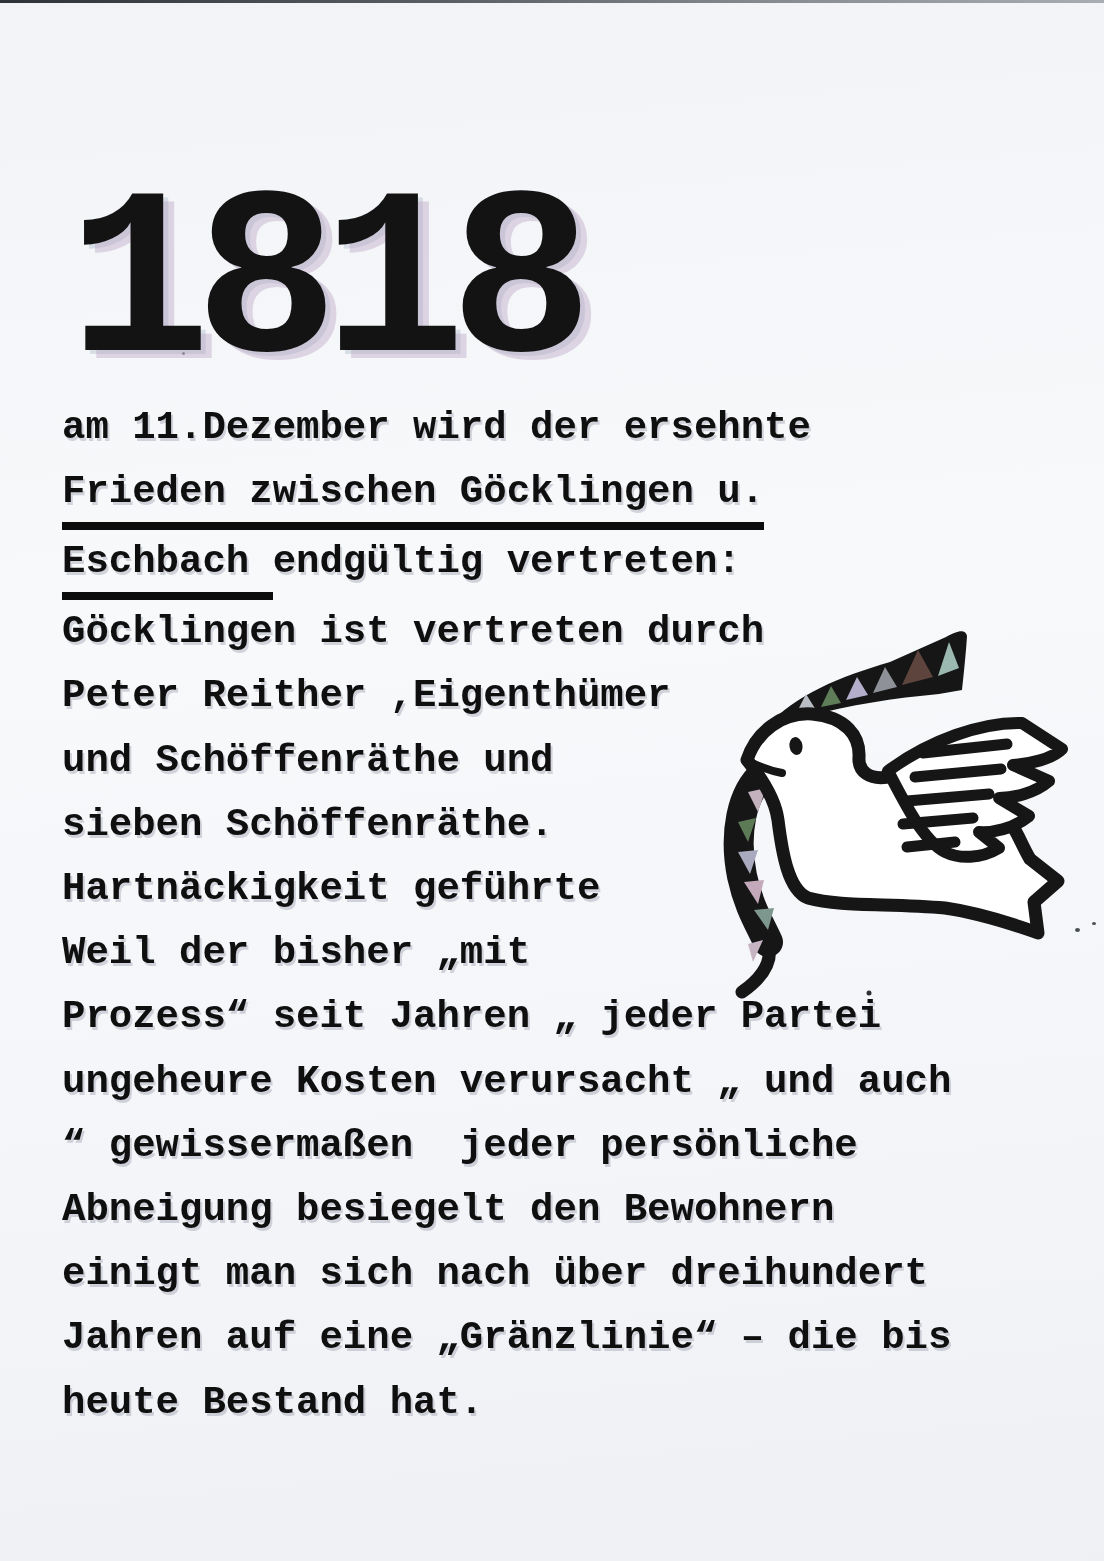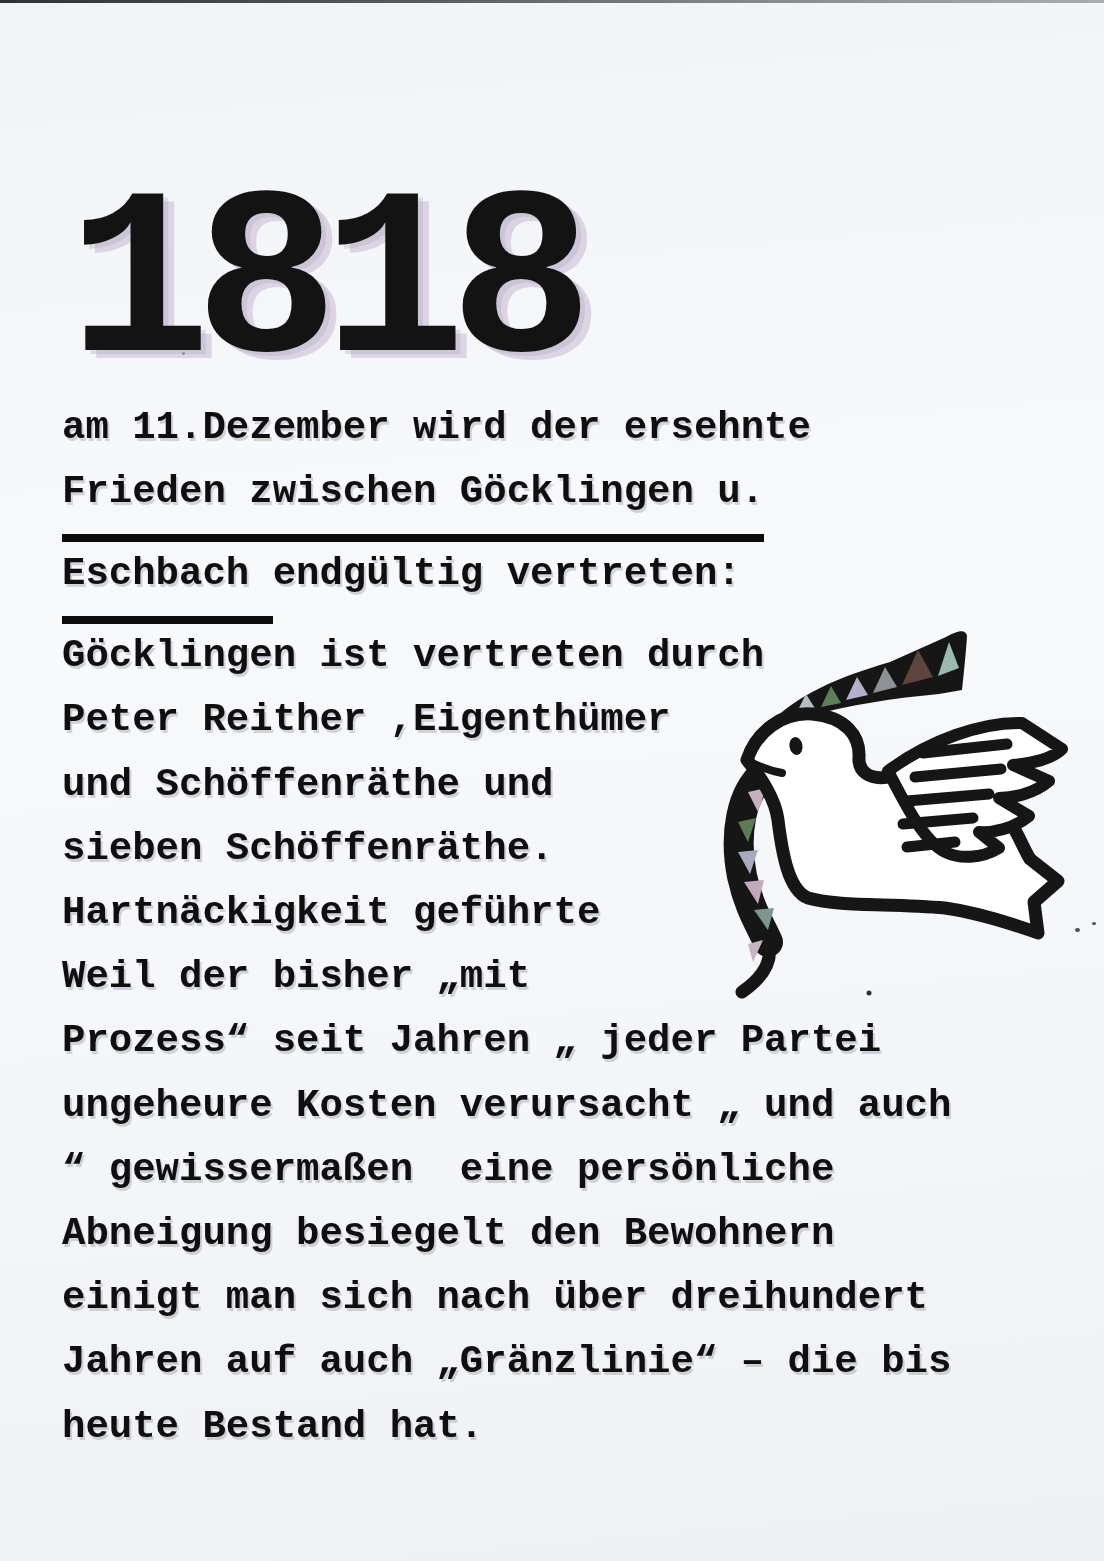--- a/index.html
+++ b/index.html
@@ -27,21 +27,21 @@
   .text-block{
     position:absolute;left:62px;top:396px;width:1010px;
     font-size:39px;line-height:64.2px;font-weight:bold;
     color:#0f0f0f;
     text-shadow:2px 2.5px 0 rgba(122,122,146,0.30);
   }
   .line{white-space:pre;}
   .ul{
     display:inline-block;
     border-bottom:8px solid #0c0c0c;
-    padding-bottom:17px;
+    padding-bottom:5px;
     line-height:50px;
   }
   .dove-wrap{position:absolute;left:690px;top:600px;width:414px;height:420px;}
   .speck{position:absolute;background:#4b4f53;border-radius:50%;}
   .speck.s1{left:1075px;top:928px;width:5px;height:4px;}
   .speck.s2{left:1092px;top:922px;width:4px;height:3px;}
   .speck.s3{left:182px;top:352px;width:3px;height:3px;opacity:.5;}
 </style>
 </head>
 <body>
@@ -57,24 +57,24 @@
     <div class="line"><span class="ul">Frieden zwischen Göcklingen u.</span></div>
     <div class="line"><span class="ul">Eschbach </span><span>endgültig vertreten:</span></div>
     <div class="line">Göcklingen ist vertreten durch</div>
     <div class="line">Peter Reither ,Eigenthümer</div>
     <div class="line">und Schöffenräthe und</div>
     <div class="line">sieben Schöffenräthe.</div>
     <div class="line">Hartnäckigkeit geführte</div>
     <div class="line">Weil der bisher „mit</div>
     <div class="line">Prozess“ seit Jahren „ jeder Partei</div>
     <div class="line">ungeheure Kosten verursacht „ und auch</div>
-    <div class="line">“ gewissermaßen  eine persönliche</div>
+    <div class="line">“ gewissermaßen  jeder persönliche</div>
     <div class="line">Abneigung besiegelt den Bewohnern</div>
     <div class="line">einigt man sich nach über dreihundert</div>
-    <div class="line">Jahren auf auch „Gränzlinie“ – die bis</div>
+    <div class="line">Jahren auf eine „Gränzlinie“ – die bis</div>
     <div class="line">heute Bestand hat.</div>
   </div>
 
   <div class="dove-wrap">
     <svg width="414" height="420" viewBox="0 0 414 420" xmlns="http://www.w3.org/2000/svg">
 
       <g>
         <path d="M 94,158 C 88,160 82,164 76,172" fill="none" stroke="#161616" stroke-width="10" stroke-linecap="round"></path>
         <path d="M 76,172 C 50,192 44,236 52,276 C 59,308 70,324 78,342" fill="none" stroke="#161616" stroke-width="30" stroke-linecap="round"></path>
         <path d="M 78,342 C 84,362 72,378 52,392" fill="none" stroke="#161616" stroke-width="13" stroke-linecap="round"></path>

